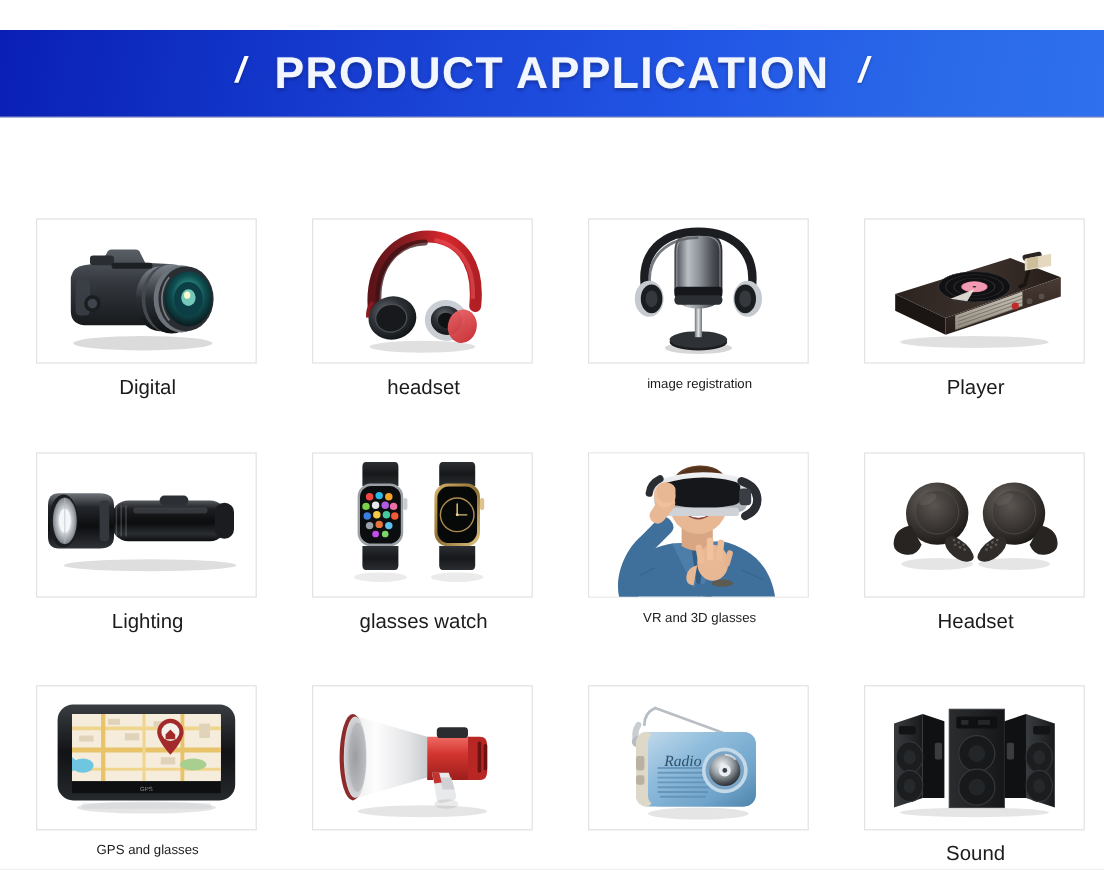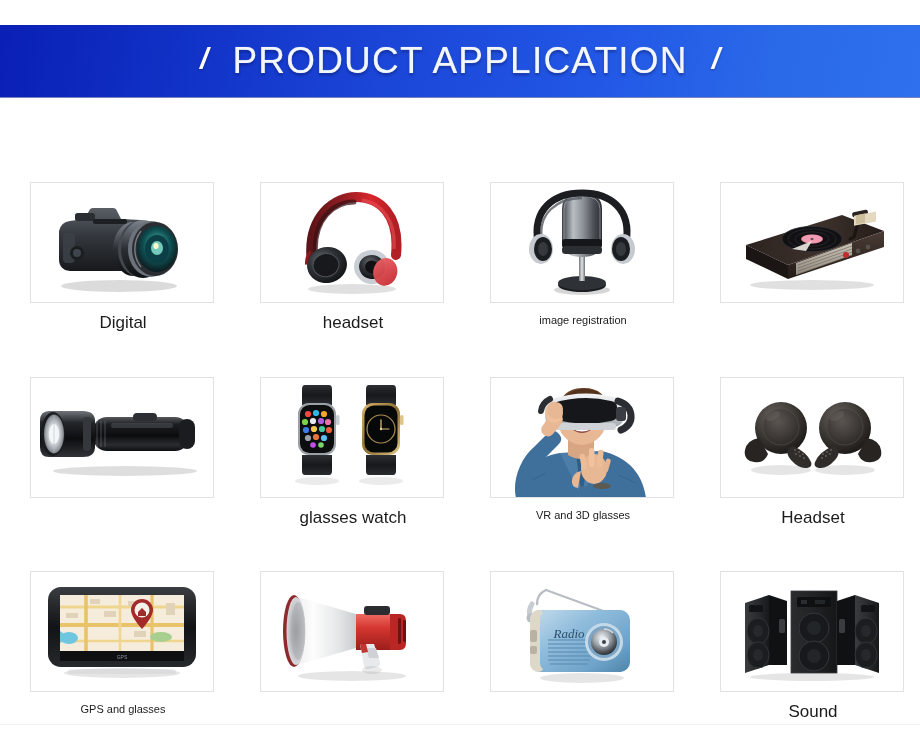--- a/index.html
+++ b/index.html
@@ -18,21 +18,21 @@
     box-shadow:0 1px 0 rgba(10,30,140,.55);
   }
   .banner-inner{display:flex;align-items:center;gap:24px;}
   .slash{
     color:#ffffff;font-size:30px;font-weight:700;font-style:italic;
     text-shadow:0 1px 2px rgba(0,0,0,.35);
     letter-spacing:0;
     transform:translateY(-2px);
   }
   .banner-title{
-    color:#f2f7ff;font-size:37px;font-weight:400;letter-spacing:1.2px;
+    color:#f2f7ff;font-size:37px;font-weight:700;letter-spacing:1.2px;
     text-shadow:0 2px 3px rgba(0,10,70,.45), 0 0 1px rgba(255,255,255,.6);
     white-space:nowrap;
   }
   
   .grid{
     position:absolute;left:30px;top:182px;width:860px;
     display:grid;
     grid-template-columns:repeat(4,186px);
     column-gap:31px;
     row-gap:24px;
@@ -247,20 +247,21 @@
             <path d="M64 78 L118 59"></path>
             <path d="M64 81 L118 62"></path>
         </g>
         <rect x="120" y="46" width="22" height="10" fill="#e4d9bf" transform="skewY(-11)"></rect>
         <rect x="122" y="46" width="9" height="9" fill="#cdbe9c" transform="skewY(-11)"></rect>
         <circle cx="112" cy="62" r="3" fill="#c22b2b"></circle>
         <circle cx="124" cy="58" r="2.4" fill="#55504b"></circle>
         <circle cx="134" cy="54" r="2.4" fill="#55504b"></circle>
       </svg>
     </div>
+    <div class="caption">Player</div>
   </div>
 
   <div class="cell">
     <div class="thumb">
       <svg width="166" height="88" viewBox="0 0 166 88">
         <defs>
           <linearGradient id="tube" x1="0" y1="0" x2="0" y2="1">
             <stop offset="0" stop-color="#55585c"></stop>
               <stop offset=".22" stop-color="#1c1e21"></stop>
             <stop offset=".55" stop-color="#0b0c0d"></stop>
@@ -291,20 +292,21 @@
         <ellipse cx="15" cy="41" rx="10" ry="19.5" fill="url(#refl)"></ellipse>
         <ellipse cx="15" cy="41" rx="5" ry="10" fill="#f4f7f9"></ellipse>
         <path d="M15 22 L15 60" stroke="#b7bcc2" stroke-width="1" opacity=".6"></path>
         <g opacity=".35" stroke="#8f959b" stroke-width="1.2">
           <path d="M58 28 v26"></path>
             <path d="M62 28 v26"></path>
             <path d="M66 28 v26"></path>
         </g>
       </svg>
     </div>
+    <div class="caption">Lighting</div>
   </div>
 
   <div class="cell">
     <div class="thumb">
       <svg width="142" height="112" viewBox="0 0 142 112">
         <defs>
           <linearGradient id="strap" x1="0" y1="0" x2="0" y2="1">
             <stop offset="0" stop-color="#2c2f33"></stop>
               <stop offset=".5" stop-color="#16181a"></stop>
               <stop offset="1" stop-color="#2a2d31"></stop>

